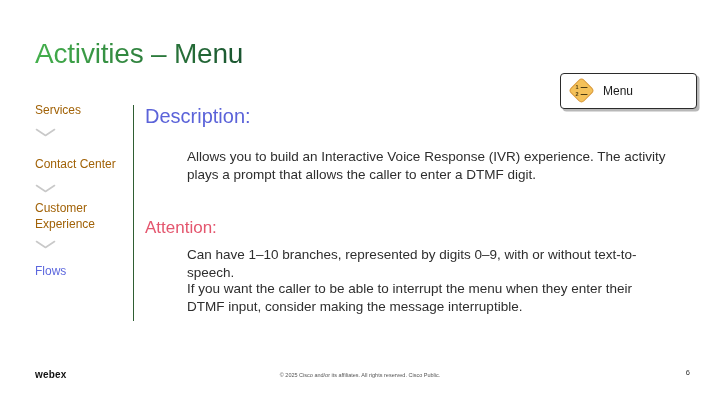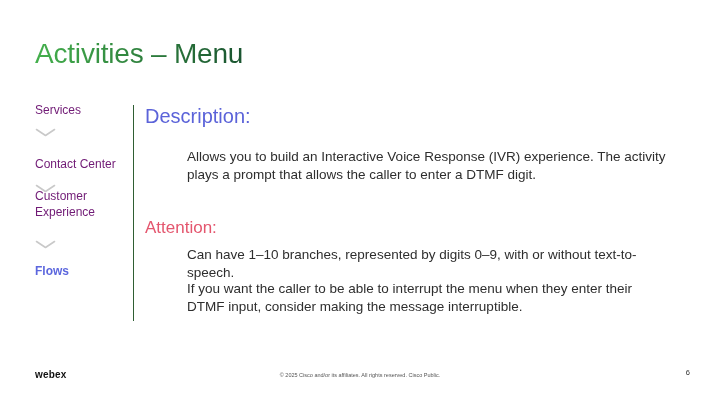--- a/index.html
+++ b/index.html
@@ -14,25 +14,25 @@
     font-size: 28px; letter-spacing: -0.2px;
     background: linear-gradient(90deg, var(--title-gradient-start, #44B04C) 0%, var(--title-gradient-end, #1A5430) 100%);
     -webkit-background-clip: text; background-clip: text;
     -webkit-text-fill-color: transparent; color: transparent;
     white-space: nowrap;
     margin-top: 7px;
   }
 
   
   .sidebar { position: absolute; left: 35px; top: 100px; width: 95px; }
-  .side-item { position: absolute; left: 0; font-size: 12px; color: #701a75; line-height: 16px; }
+  .side-item { position: absolute; left: 0; font-size: 12px; color: #a16207; line-height: 16px; }
   .side-item.services { top: 2px; }
   .side-item.contact { top: 56px; text-align: right; }
-  .side-item.customer { top: 88px; }
-  .side-item.flows { top: 163px; font-weight: bold; color: var(--flows-blue, #5C67DE); }
+  .side-item.customer { top: 100px; }
+  .side-item.flows { top: 163px; font-weight: normal; color: var(--flows-blue, #5C67DE); }
   .chev { position: absolute; left: 0; width: 21px; height: 9px; }
   .chev.c1 { top: 28px; }
   .chev.c2 { top: 84px; }
   .chev.c3 { top: 140px; }
 
   
   .divider {
     position: absolute; left: 133px; top: 105px;
     width: 1px; height: 216px;
     background: var(--divider-green, #2F5E33);
@@ -122,18 +122,35 @@
   <div class="divider"></div>
 
   <div class="content">
     <div class="h-desc">Description:</div>
     <div class="para p1">Allows you to build an Interactive Voice Response (IVR) experience. The activity plays a prompt that allows the caller to enter a DTMF digit.</div>
     <div class="h-attn">Attention:</div>
     <div class="para p2">Can have 1–10 branches, represented by digits 0–9, with or without text-to-speech.</div>
     <div class="para p3">If you want the caller to be able to interrupt the menu when they enter their DTMF input, consider making the message interruptible.</div>
   </div>
 
+  <div class="menu-card">
+    <div class="diamond-wrap">
+      <div class="diamond">
+        <div class="diamond-inner">
+          <div class="ol-row">
+            <span class="ol-num">1</span>
+            <span class="ol-bar"></span>
+          </div>
+          <div class="ol-row">
+            <span class="ol-num">2</span>
+            <span class="ol-bar"></span>
+          </div>
+        </div>
+      </div>
+    </div>
+    <div class="menu-label">Menu</div>
+  </div>
 
   <div class="webex-logo">webex</div>
   <div class="copyright">© 2025 Cisco and/or its affiliates. All rights reserved. Cisco Public.</div>
   <div class="page-num">6</div>
 
 </div>
 
 </body></html>

